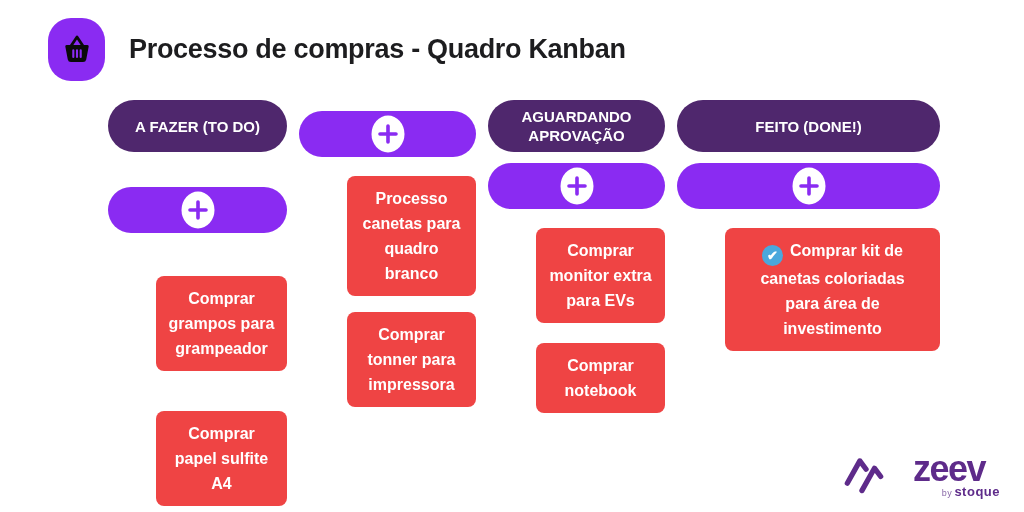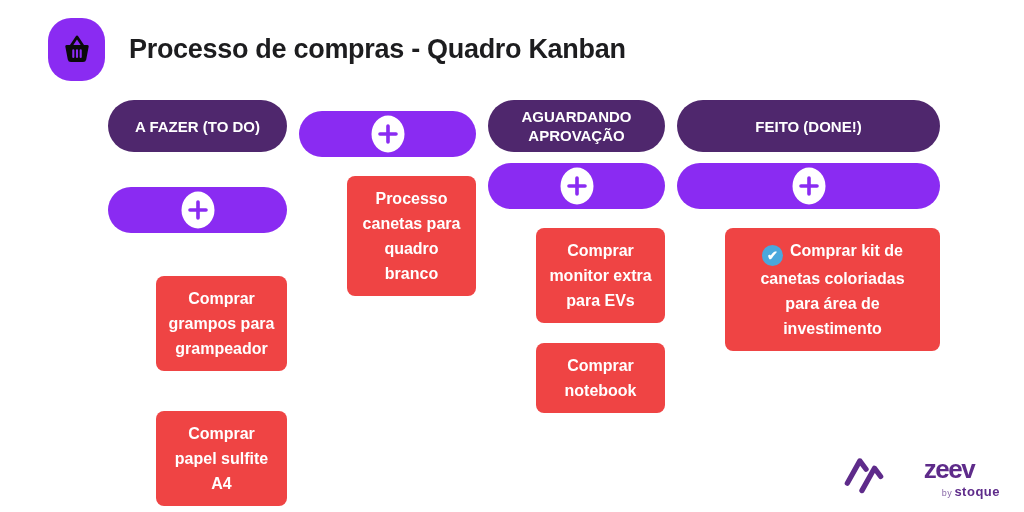--- a/index.html
+++ b/index.html
@@ -113,21 +113,21 @@
   
   .brand {
     position: absolute;
     right: 24px; bottom: 12px;
     display: flex;
     align-items: center;
     gap: 10px;
   }
   .brand-textcol { display: flex; flex-direction: column; align-items: center; }
   .brand-name {
-    font-size: 26px;
+    font-size: 36px;
     font-weight: 800;
     color: #5E2B8A;
     letter-spacing: -1.5px;
     line-height: 30px;
   }
   .brand-byline {
     font-size: 13px;
     font-weight: 700;
     color: #5E2B8A;
     letter-spacing: 0.5px;
@@ -176,20 +176,23 @@
 
   <div class="column col-doing">
     <button class="add-btn">
       <svg width="34" height="38" viewBox="0 0 34 38" aria-hidden="true">
         <ellipse cx="17" cy="19" rx="16.5" ry="18.5" fill="#ffffff"></ellipse>
         <path d="M17 11 v16 M9 19 h16" stroke="#8A2BF2" stroke-width="3.6" stroke-linecap="round"></path>
       </svg>
     </button>
     <div class="card first">
       <span>Processo canetas para quadro branco</span>
+    </div>
+    <div class="card">
+      <span>Comprar tonner para impressora</span>
     </div>
   </div>
 
   <div class="column col-waiting">
     <div class="col-header">
       <span>AGUARDANDO APROVAÇÃO</span>
     </div>
     <button class="add-btn">
       <svg width="34" height="38" viewBox="0 0 34 38" aria-hidden="true">
         <ellipse cx="17" cy="19" rx="16.5" ry="18.5" fill="#ffffff"></ellipse>

